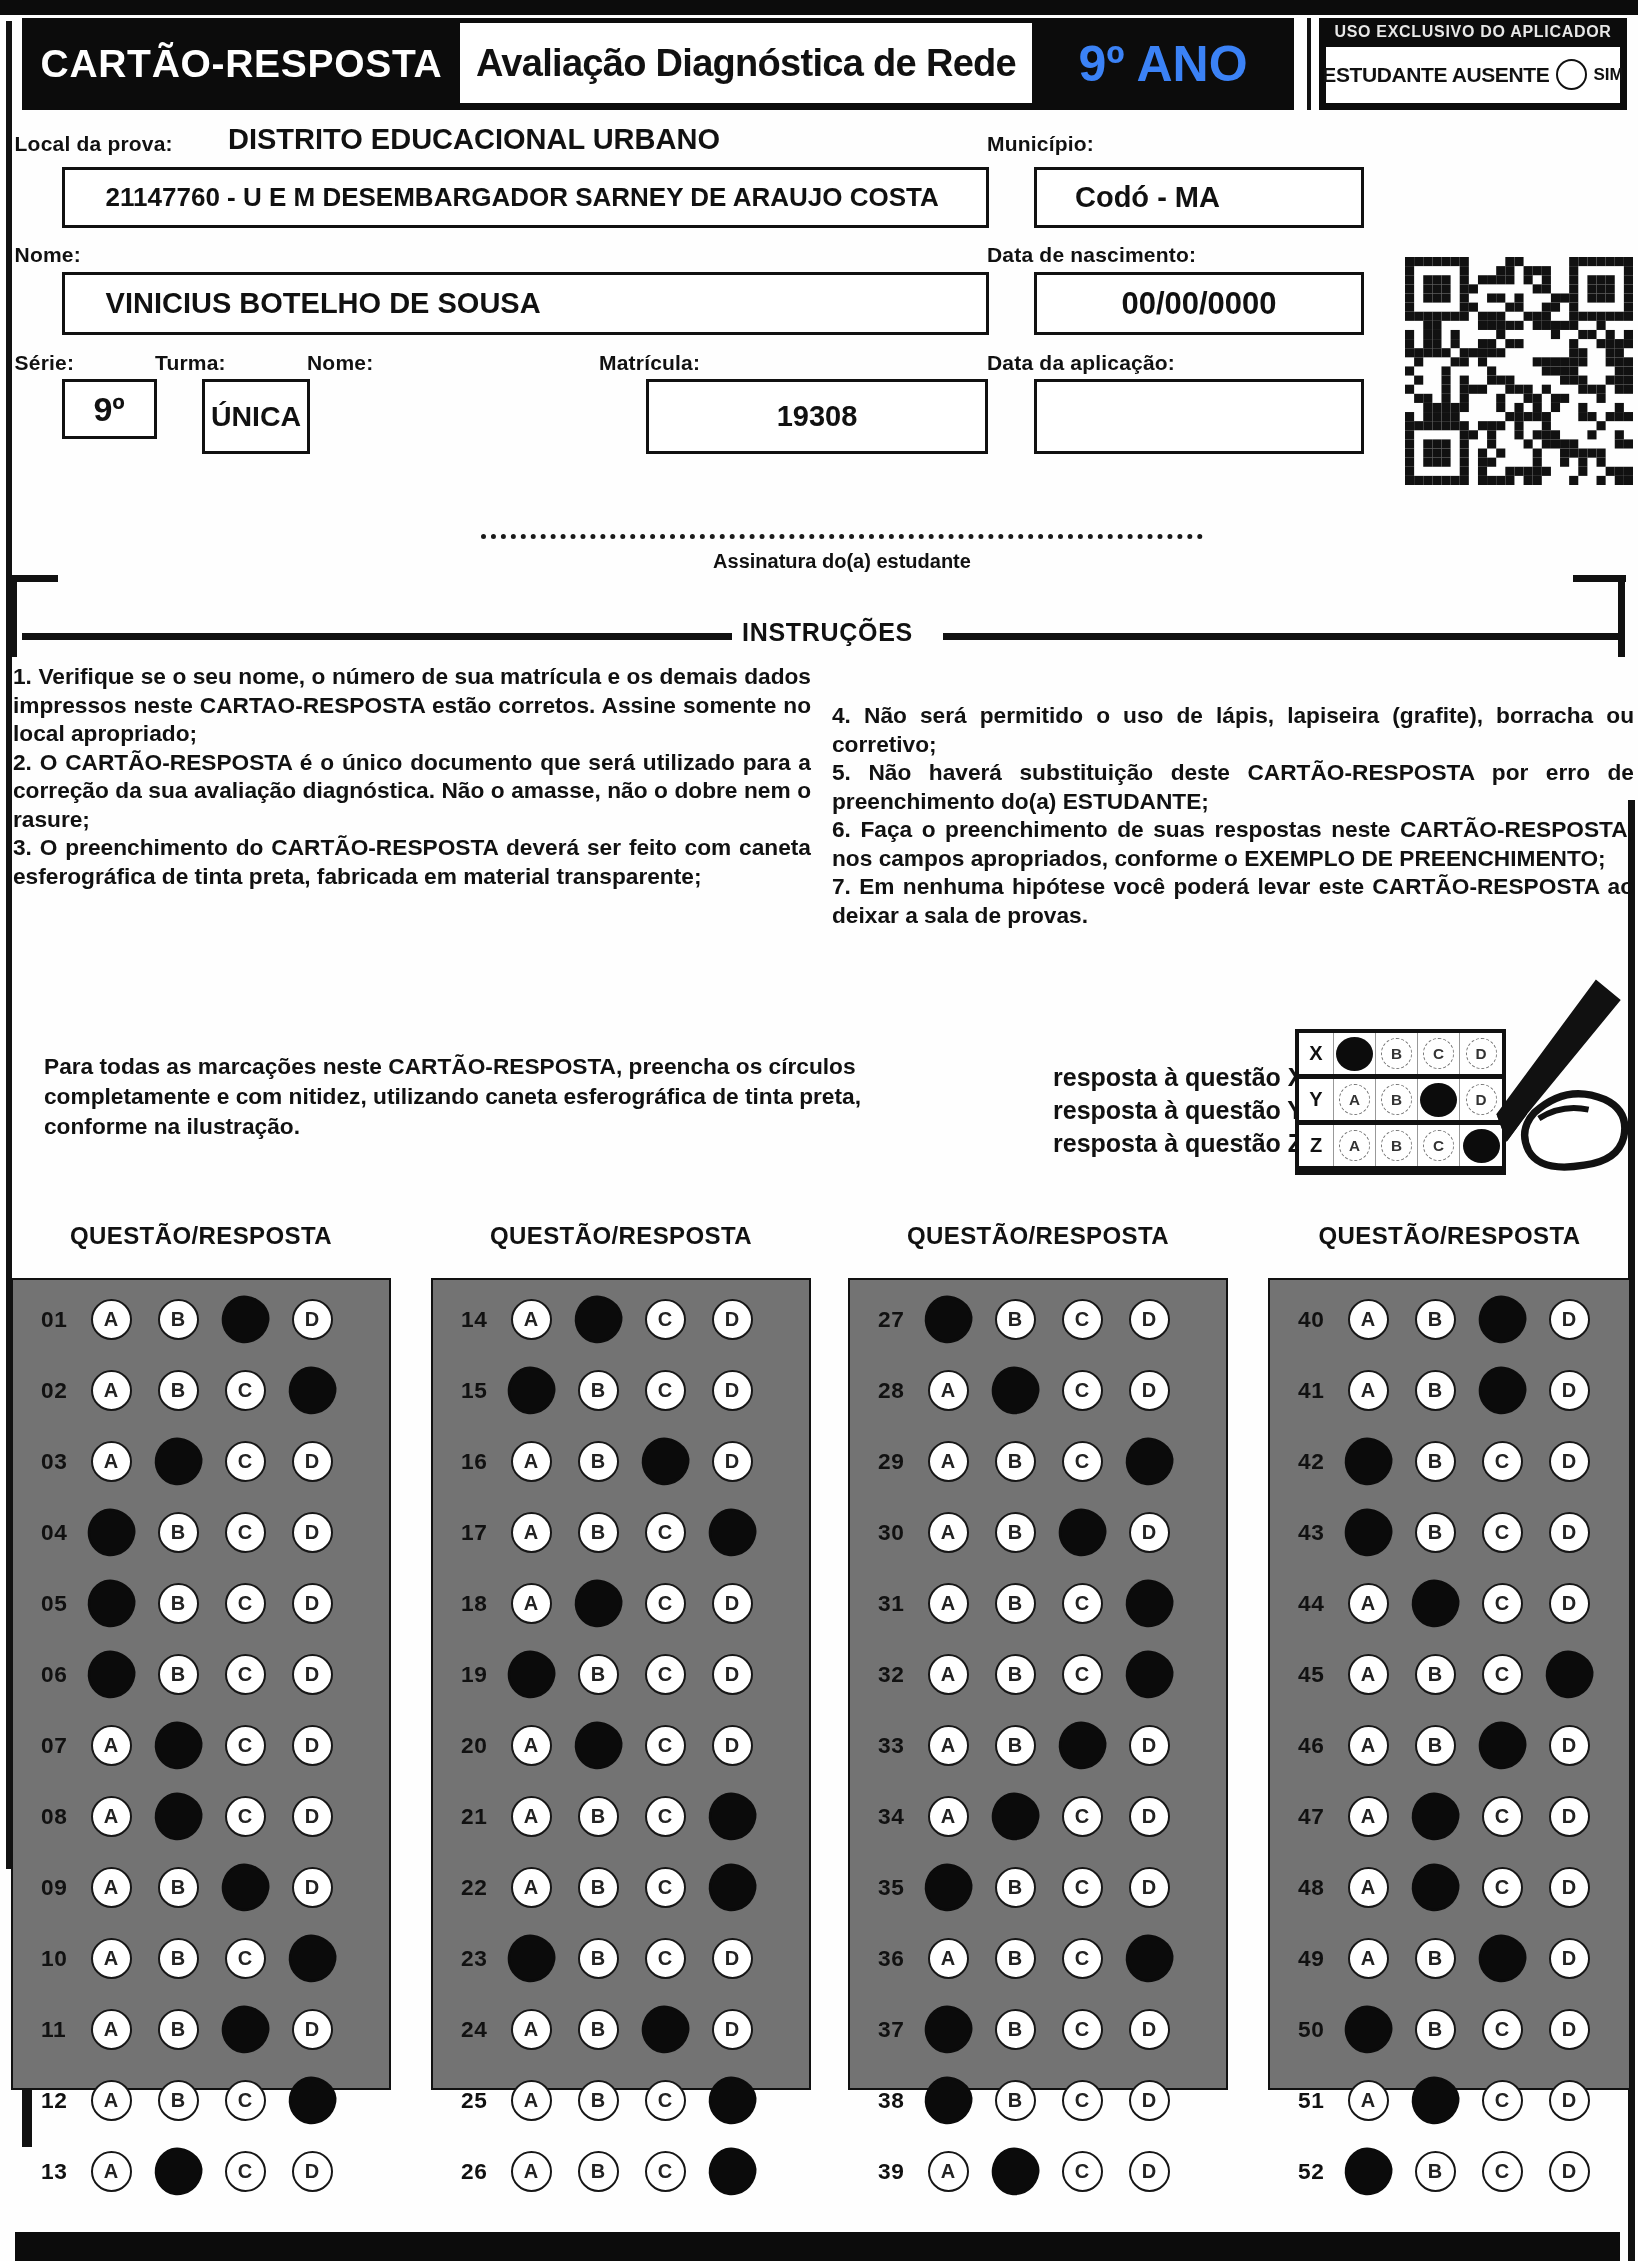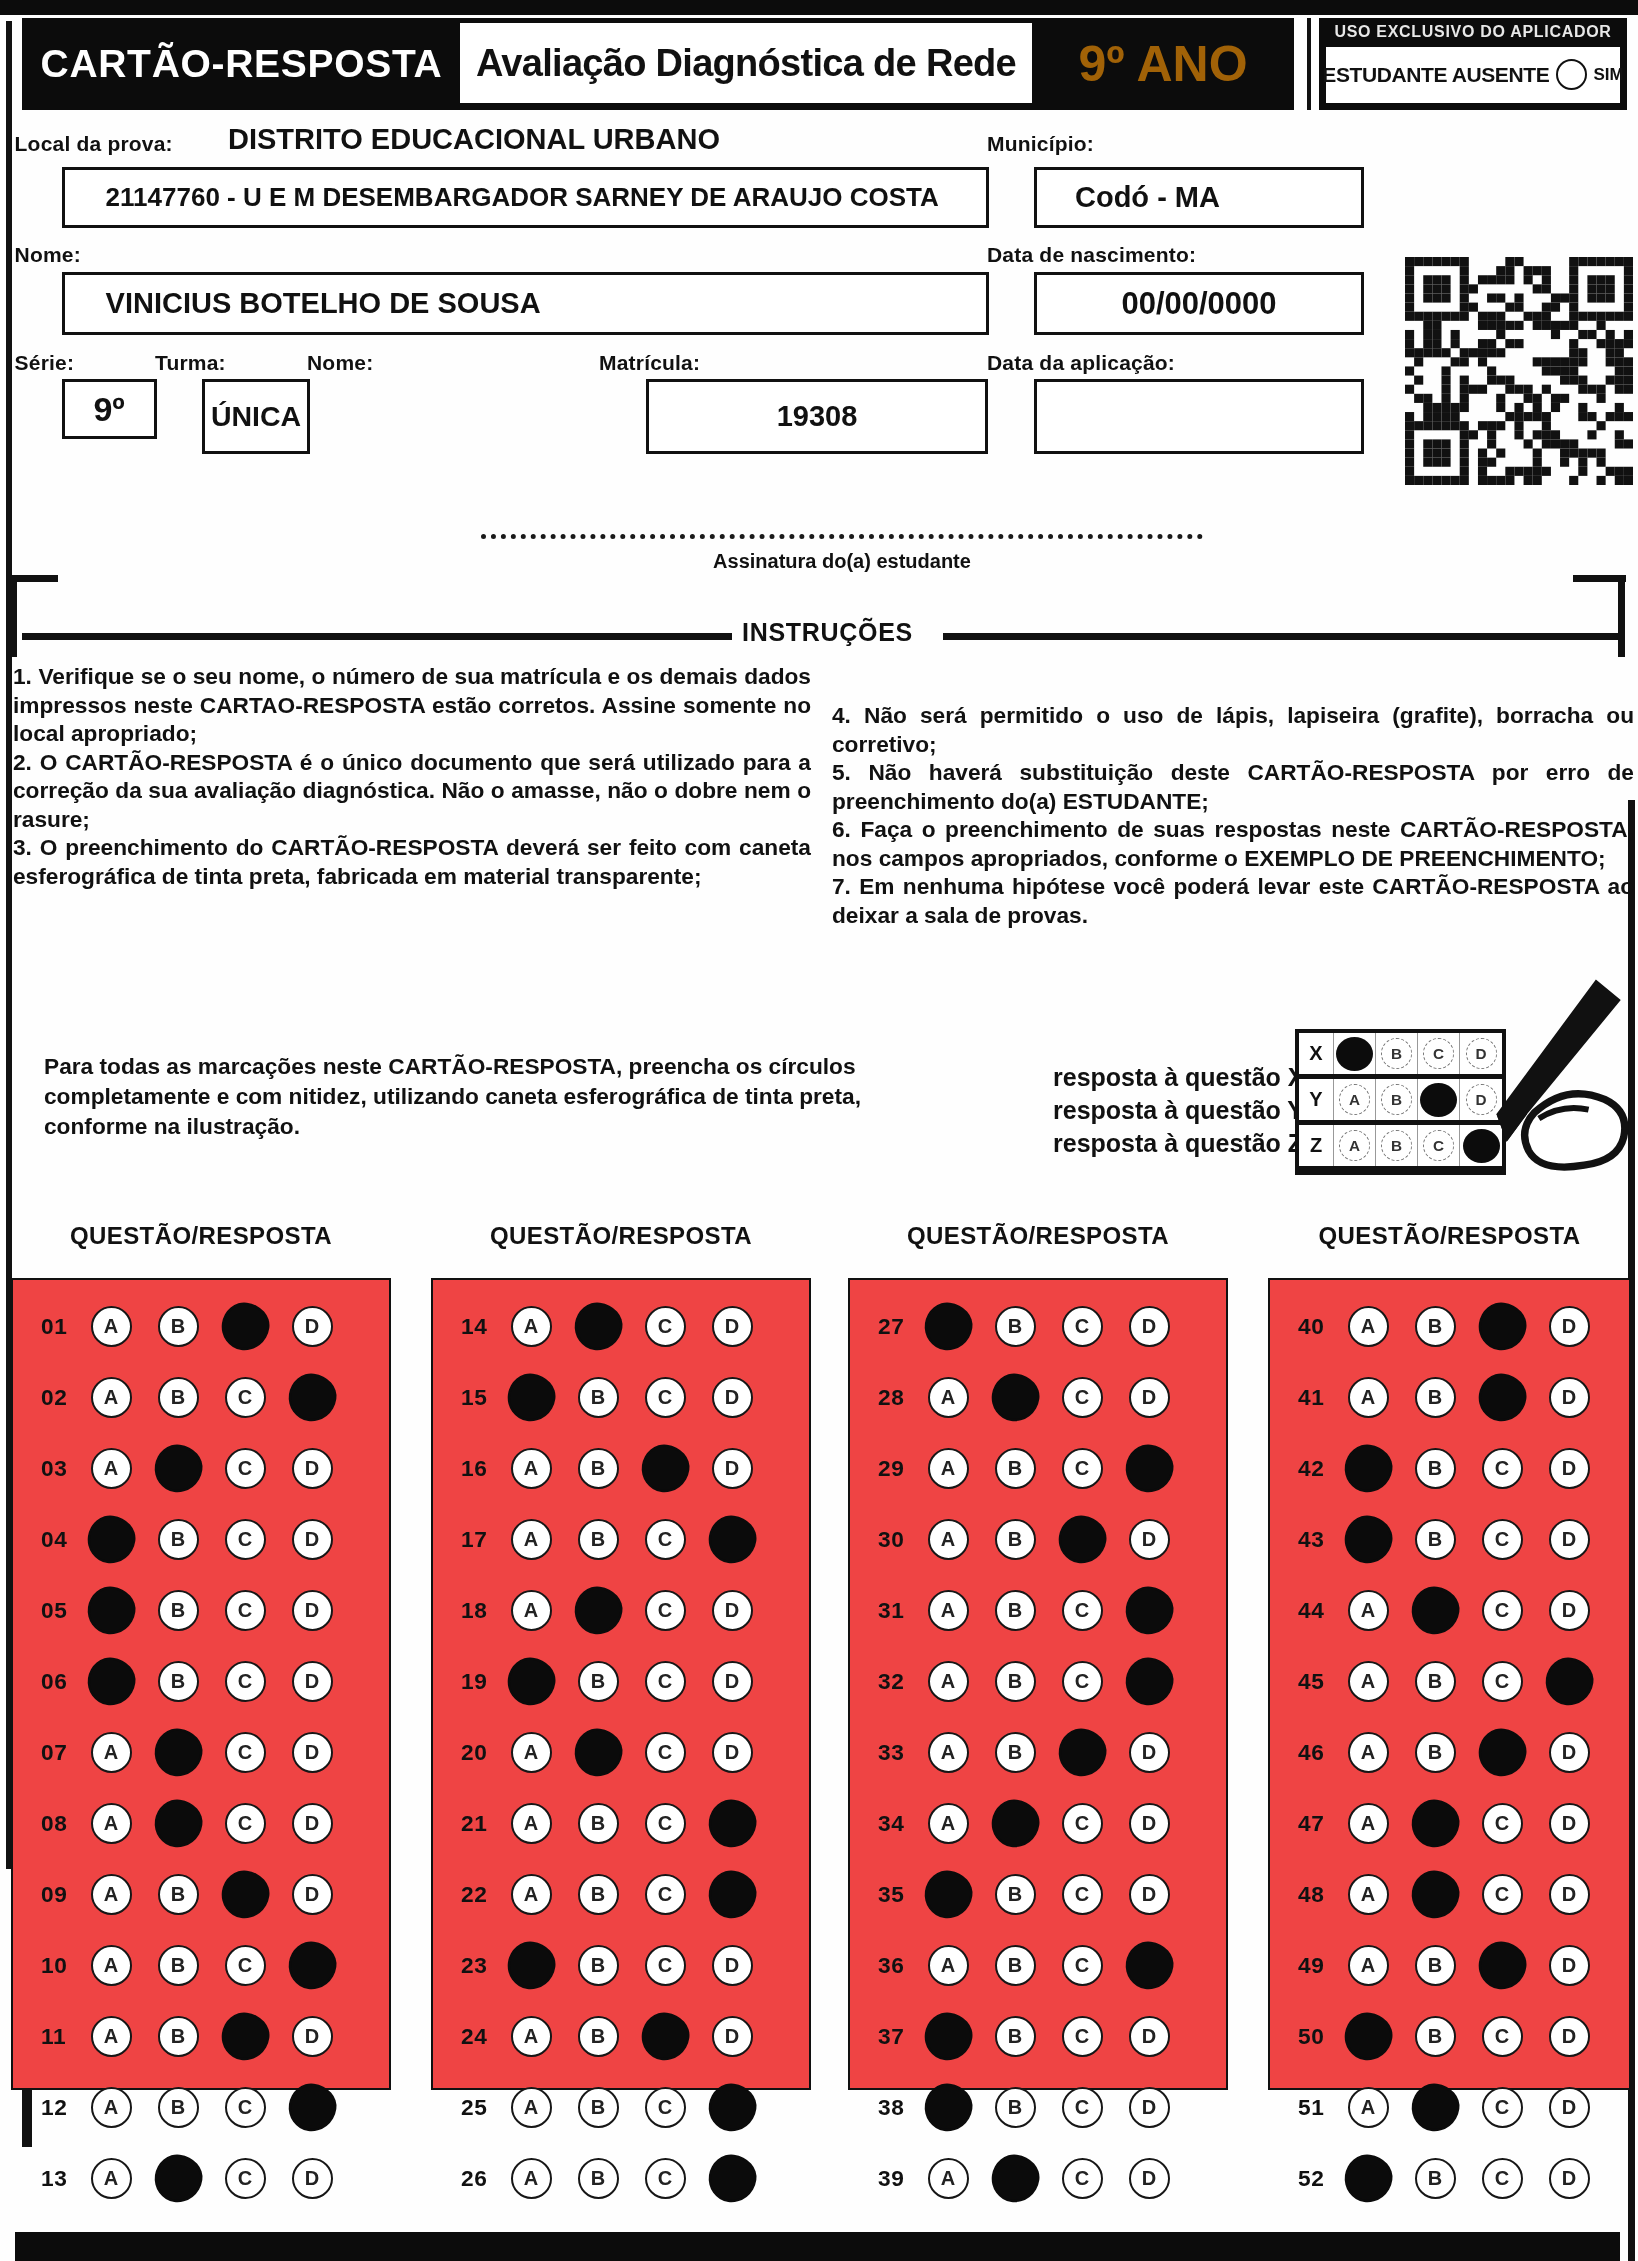--- a/index.html
+++ b/index.html
@@ -10,21 +10,21 @@
   .bar { background:#0c0c0c; }
   .lbl { font-weight:bold; font-size:21px; letter-spacing:0.2px; }
   .box { border:3.7px solid #111; background:#fff; display:flex; align-items:center; font-weight:bold;margin-left:47px; }
   .boxc { justify-content:center; }
 
   
   #top-bar { left:0; top:0; width:1639px; height:14.6px; }
   #hdr-strip { left:22px; top:17.5px; width:1272px; height:92px; }
   #card-title { left:22px; top:17.5px; width:439px; height:92px; display:flex; align-items:center; justify-content:center; color:#fff; font-size:39px; font-weight:bold; letter-spacing:0.7px; white-space:nowrap; }
   #exam-box { left:460px; top:23.4px; width:572px; height:80px; background:#fff; display:flex; align-items:center; justify-content:center; font-size:38px; font-weight:bold; white-space:nowrap; letter-spacing:-0.7px; }
-  #grade { left:1032px; top:17.5px; width:262px; height:92px; display:flex; align-items:center; justify-content:center; color:#a16207; font-size:50px; font-weight:800; white-space:nowrap; }
+  #grade { left:1032px; top:17.5px; width:262px; height:92px; display:flex; align-items:center; justify-content:center; color:#3b82f6; font-size:50px; font-weight:800; white-space:nowrap; }
   #hdr-vline { left:1307px; top:17.5px; width:3.7px; height:92px; background:#111; }
   #uso-box { left:1319px; top:17.5px; width:308px; height:92px; background:#0c0c0c; }
   #uso-label { text-align:center; font-size:16px; color:#e8e8e8; margin-top:5.1px; font-weight:bold; letter-spacing:0.7px; white-space:nowrap; }
   #uso-inner { position:absolute; left:7.3px; right:7.3px; top:29px; bottom:6.6px; background:#fff; display:flex; align-items:center; justify-content:center; gap:6.6px; font-weight:bold; }
   #absent-label { font-size:21px; letter-spacing:-0.4px; white-space:nowrap; }
   #absent-circle { width:31px; height:31px; border:2.9px solid #111; border-radius:50%; flex:0 0 auto; }
   #absent-option { font-size:17px; }
 
   
   .mark { background:#111; }
@@ -47,21 +47,21 @@
   .ex-row { display:flex; border-bottom:5.8px solid #111; }
   .ex-row:last-child { border-bottom:none; }
   .ex-cell { width:42px; height:41px; border-right:1.5px solid #999; display:flex; align-items:center; justify-content:center; }
   .ex-cell:last-child { border-right:none; }
   .ex-label { width:35px; font-size:20px; font-weight:bold; border-right:1.5px solid #999; }
   .ex-circle { width:31px; height:31px; border:1.5px dashed #777; border-radius:50%; display:flex; align-items:center; justify-content:center; font-size:15.3px; font-weight:bold; color:#333; }
   .ex-filled { width:37px; height:34px; background:#0c0c0c; border-radius:50%; }
 
   
   .qr-header { top:1222px; text-align:center; font-size:24px; font-weight:bold; letter-spacing:0.4px; }
-  .acol-box { top:1278px; height:812px; border:2.9px solid #111; background:#ef4444; padding-top:11px; }
+  .acol-box { top:1278px; height:812px; border:2.9px solid #111; background:#737373; padding-top:4px; }
   .arow { height:71px; display:flex; align-items:center; }
   .qnum { width:48px; margin-left:28px; font-size:22.7px; font-weight:bold; letter-spacing:0.7px; }
   .bubbles { display:flex; margin-left:1.5px; }
   .bubble { width:41px; height:41px; border:2.9px solid #161616; border-radius:50%; margin-right:26px; display:flex; align-items:center; justify-content:center; font-size:20px; font-weight:bold; color:#222; background:#fff; }
   .bubble.filled { background:#0b0b0b; border-color:#0b0b0b; color:transparent; border-radius:46% 54% 52% 48% / 50% 46% 54% 50%; transform:scale(1.16) rotate(8deg); }
 
   #bottom-bar { left:14.6px; top:2232px; width:1605px; height:29px; }
 </style>
 </head>
 <body>

